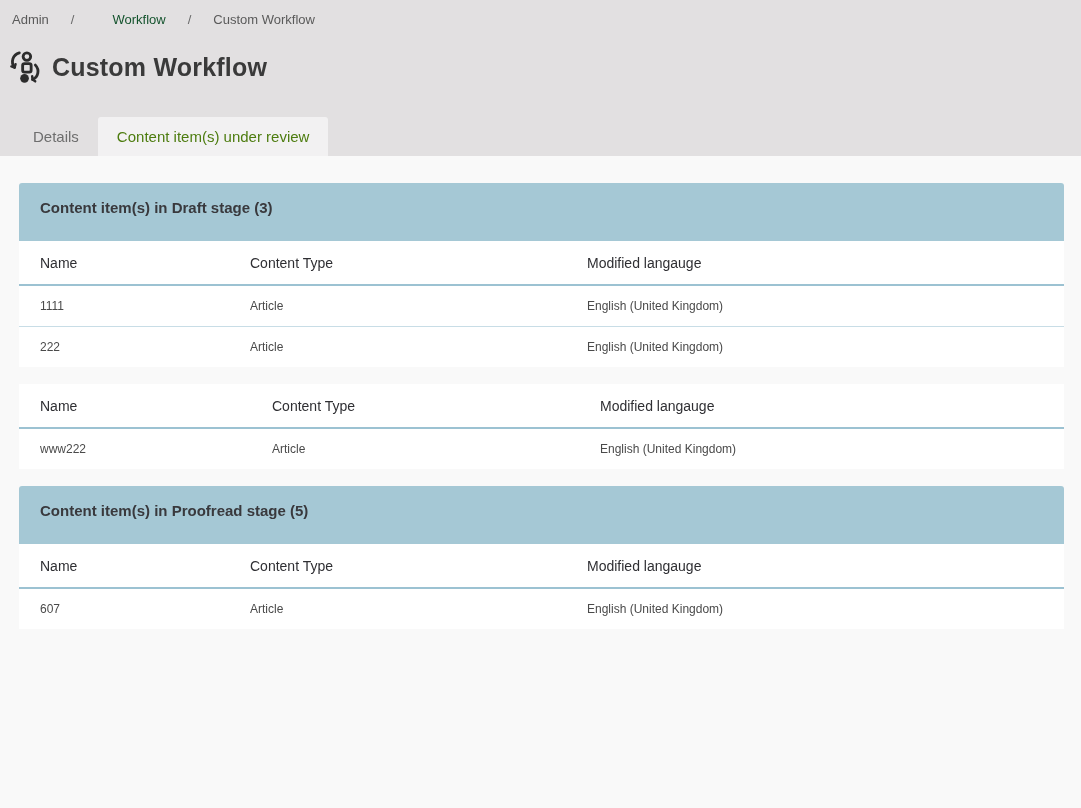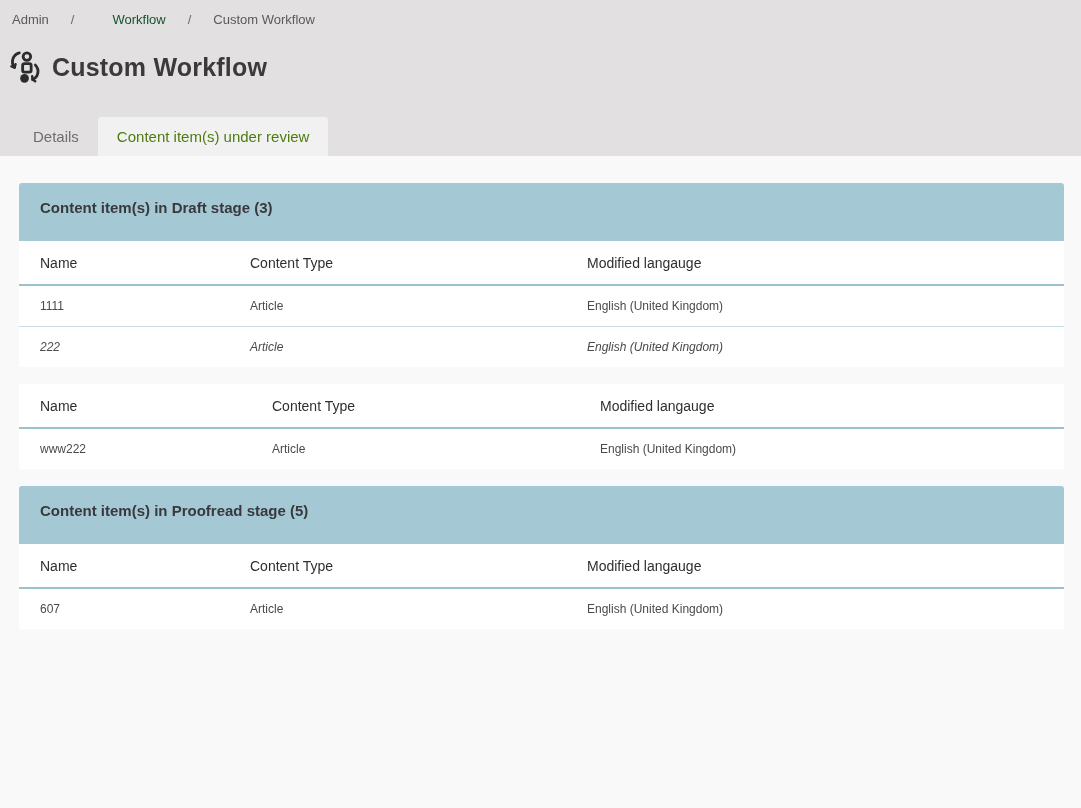--- a/index.html
+++ b/index.html
@@ -88,21 +88,21 @@
     font-weight: normal;
     color: #2f2f33;
     padding: 14px 21px 13px 21px;
     border-bottom: 2px solid #9cc2d2;
   }
   table.stage-table td {
     font-size: 12px;
     color: #4a4a4a;
     padding: 13px 21px;
   }
-  table.stage-table tr + tr td { border-top: 1px solid #c8dde6; font-style: italic; }
+  table.stage-table tr + tr td { border-top: 1px solid #c8dde6; }
 </style>
 </head>
 <body>
 
 <div class="top-band">
   <div class="breadcrumb">
     <span class="crumb">Admin</span>
     <span class="sep">/</span>
     <span class="crumb link">Workflow</span>
     <span class="sep">/</span>

